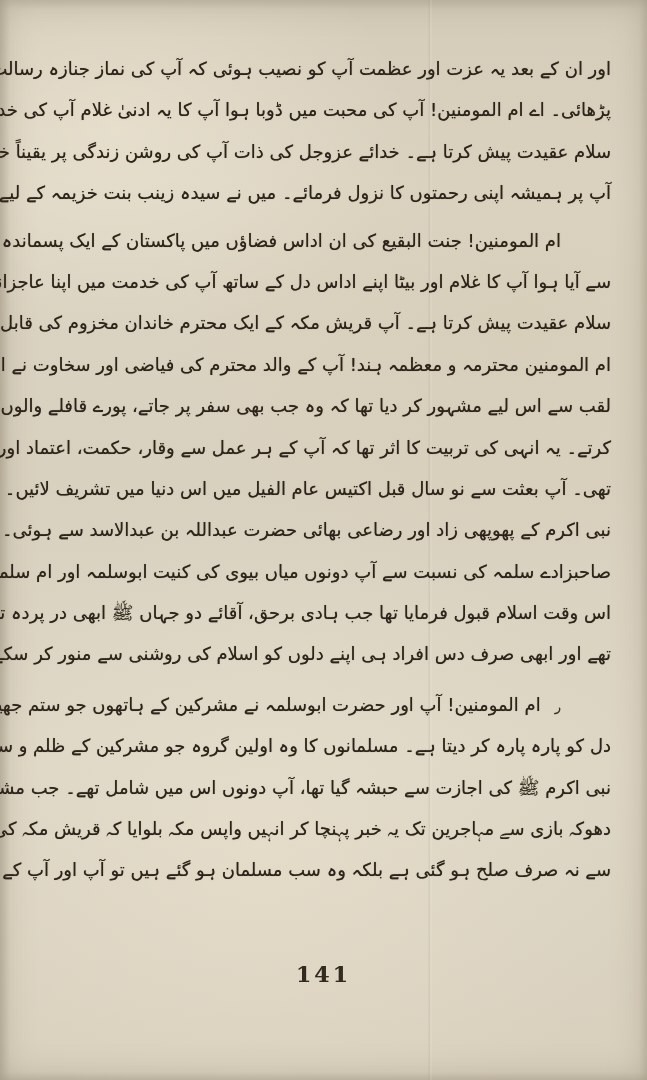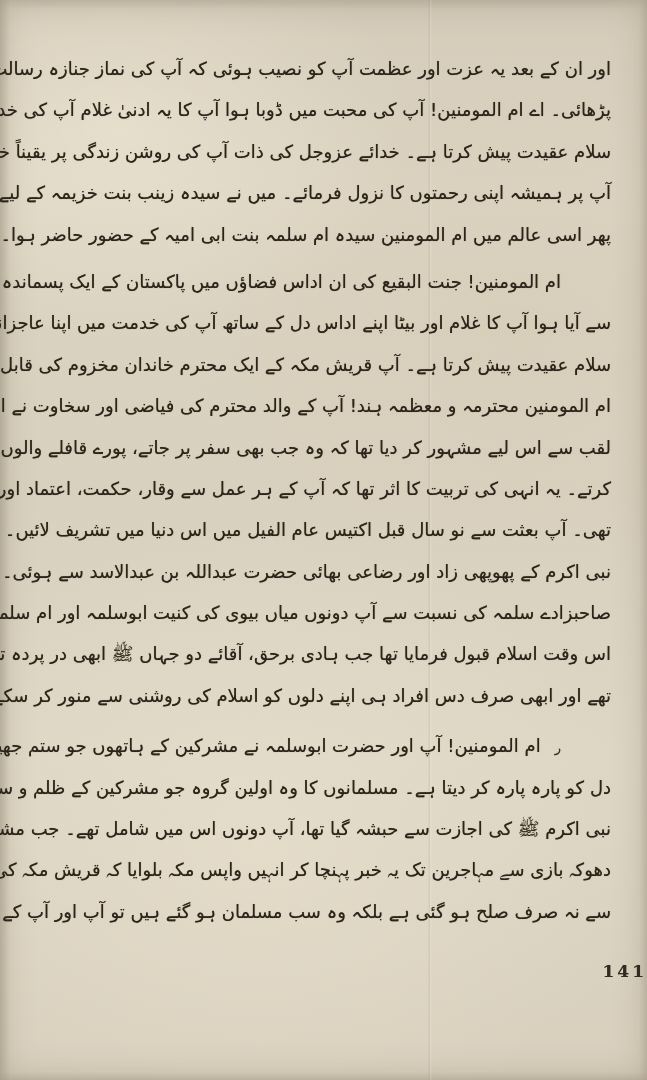--- a/index.html
+++ b/index.html
@@ -50,24 +50,24 @@
   .para-2 .line:first-child{margin-top:6px;}
   .para-3 .line:first-child{margin-top:9px;}
   .para-mark{
     font-size:13px;
     padding-left:14px;
     color:#3a3023;
   }
   .page-number{
     position:absolute;
     top:961px;left:0;width:100%;
-    text-align:right;
+    text-align:center;
     font-family:"DejaVu Serif", serif;
     font-weight:700;
-    font-size:17px;
+    font-size:22px;
     letter-spacing:3px;
     color:#332b20;
     text-shadow:0 0 .6px rgba(40,32,20,.6);
   }
 </style>
 </head>
 <body>
 
 <div class="page">
   <div class="edge-top"></div>
@@ -76,21 +76,20 @@
   <div class="edge-bottom"></div>
   <div class="crease"></div>
 
   <div class="text-block">
 
     <div class="paragraph para-1">
       <div class="line">اور ان کے بعد یہ عزت اور عظمت آپ کو نصیب ہوئی کہ آپ کی نماز جنازہ رسالت مآب ﷺ نے خود</div>
       <div class="line">پڑھائی۔ اے ام المومنین! آپ کی محبت میں ڈوبا ہوا آپ کا یہ ادنیٰ غلام آپ کی خدمت میں</div>
       <div class="line">سلام عقیدت پیش کرتا ہے۔ خدائے عزوجل کی ذات آپ کی روشن زندگی پر یقیناً خوش ہوگی۔ وہ</div>
       <div class="line">آپ پر ہمیشہ اپنی رحمتوں کا نزول فرمائے۔ میں نے سیدہ زینب بنت خزیمہ کے لیے فاتحہ پڑھی اور</div>
-      <div class="line para-end">پھر اسی عالم میں ام المومنین سیدہ ام سلمہ بنت ابی امیہ کے حضور حاضر ہوا۔</div>
     </div>
 
     <div class="paragraph para-2">
       <div class="line para-start">ام المومنین! جنت البقیع کی ان اداس فضاؤں میں پاکستان کے ایک پسماندہ علاقے</div>
       <div class="line">سے آیا ہوا آپ کا غلام اور بیٹا اپنے اداس دل کے ساتھ آپ کی خدمت میں اپنا عاجزانہ</div>
       <div class="line">سلام عقیدت پیش کرتا ہے۔ آپ قریش مکہ کے ایک محترم خاندان مخزوم کی قابل فخر بیٹی ہیں۔</div>
       <div class="line">ام المومنین محترمہ و معظمہ ہند! آپ کے والد محترم کی فیاضی اور سخاوت نے انہیں زاد الراکب کے</div>
       <div class="line">لقب سے اس لیے مشہور کر دیا تھا کہ وہ جب بھی سفر پر جاتے، پورے قافلے والوں کی کفالت</div>
       <div class="line">کرتے۔ یہ انہی کی تربیت کا اثر تھا کہ آپ کے ہر عمل سے وقار، حکمت، اعتماد اور امارت جھلکتی</div>
       <div class="line">تھی۔ آپ بعثت سے نو سال قبل اکتیس عام الفیل میں اس دنیا میں تشریف لائیں۔ آپ کی شادی</div>

